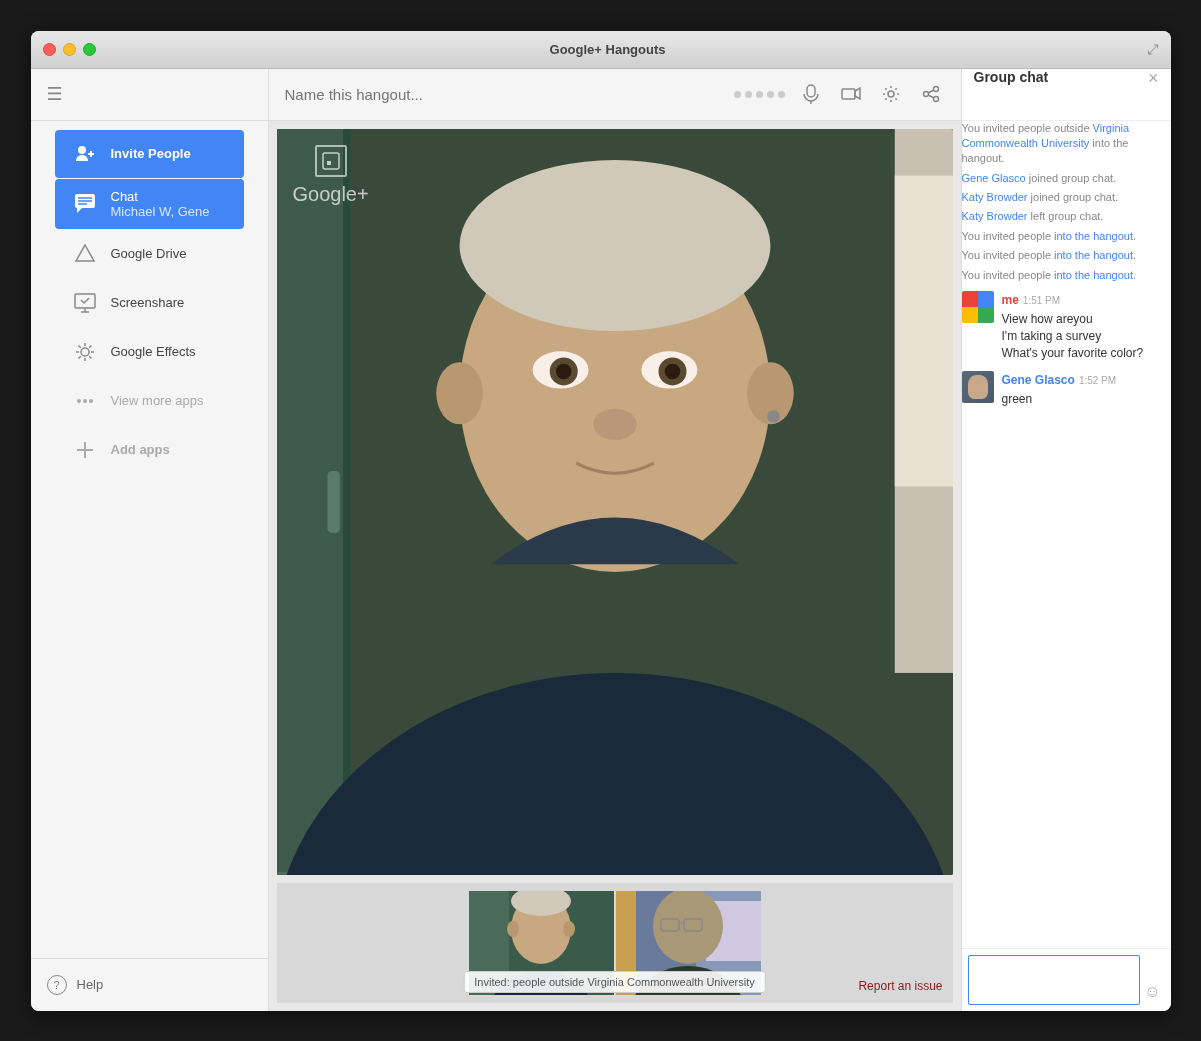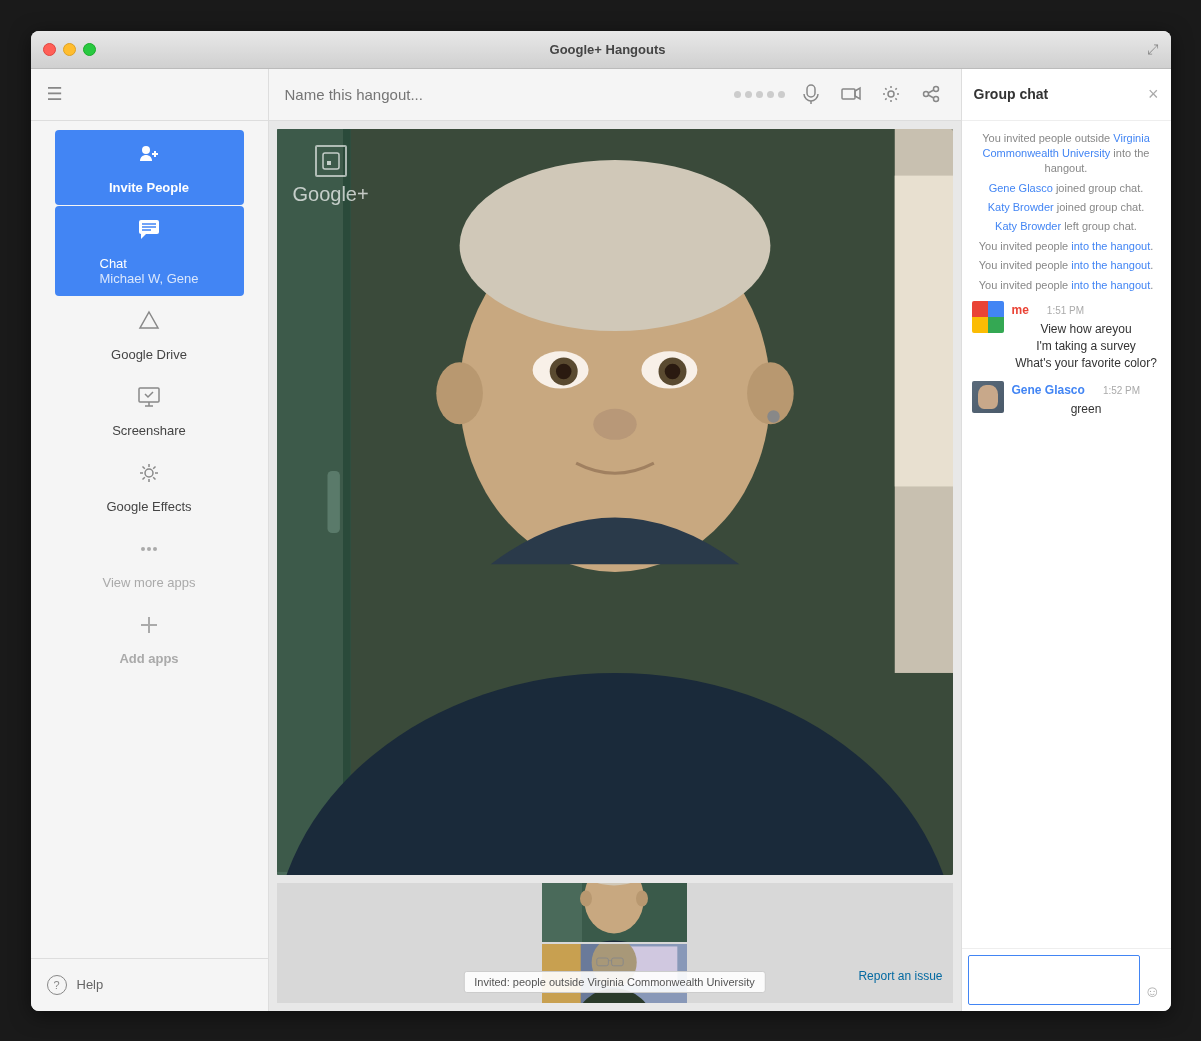--- a/index.html
+++ b/index.html
@@ -88,21 +88,20 @@
       padding: 8px 0;
     }
     .nav-item {
       display: flex;
       align-items: center;
       padding: 10px 16px;
       cursor: pointer;
       gap: 12px;
       border-radius: 4px;
       margin: 1px 24px;
-      flex-direction: column;
     }
     .nav-item.active {
       background: #4285f4;
       color: white;
     }
     .nav-item.active .nav-label { color: white; }
     .nav-item.active .nav-sublabel { color: rgba(255,255,255,0.8); }
     .nav-icon {
       width: 28px;
       height: 28px;
@@ -234,21 +233,20 @@
     }
     .thumbnail-strip {
       height: 120px;
       background: #d8d8d8;
       margin: 4px 8px 8px 8px;
       display: flex;
       align-items: center;
       justify-content: center;
       gap: 2px;
       position: relative;
-      flex-direction: column;
     }
     .thumb-video {
       height: 104px;
       width: 145px;
       background: #3a4a5a;
       overflow: hidden;
       position: relative;
     }
     .thumb-person1 {
       background: linear-gradient(135deg, #3a5a4a 0%, #2a4a3a 100%);
@@ -264,62 +262,59 @@
       background: rgba(255,255,255,0.9);
       border: 1px solid #ccc;
       border-radius: 3px;
       padding: 4px 10px;
       font-size: 11px;
       color: #555;
       white-space: nowrap;
     }
     .report-issue {
       position: absolute;
-      bottom: 20px;
+      bottom: 10px;
       right: 10px;
-      color: #0369a1;
+      color: #7f1d1d;
       font-size: 12px;
       cursor: pointer;
       text-decoration: none;
     }
     .chat-panel {
       width: 210px;
       background: white;
       border-left: 1px solid #ddd;
       display: flex;
       flex-direction: column;
       flex-shrink: 0;
     }
     .chat-header {
       height: 52px;
       display: flex;
-      align-items: center;
       padding: 0 12px;
       border-bottom: 1px solid #eee;
     }
     .chat-title {
       flex: 1;
       font-size: 14px;
       font-weight: 600;
       color: #333;
     }
     .close-chat-btn {
       color: #aaa;
       cursor: pointer;
       font-size: 18px;
       line-height: 1;
     }
     .chat-messages {
       flex: 1;
       overflow-y: auto;
-      padding: 10px;
       font-size: 12px;
       color: #555;
       line-height: 1.5;
-      text-align: center;
     }
     .system-msg {
       color: #888;
       font-size: 11px;
       margin-bottom: 4px;
       line-height: 1.4;
     }
     .system-msg a { color: #4285f4; text-decoration: none; }
     .chat-message {
       display: flex;
@@ -352,21 +347,21 @@
     .avatar-gene-face {
       width: 20px;
       height: 24px;
       background: #c8a88a;
       border-radius: 40% 40% 30% 30%;
     }
     .chat-msg-body { flex: 1; }
     .chat-msg-header {
       display: flex;
       align-items: baseline;
-      gap: 18px;
+      gap: 4px;
       margin-bottom: 2px;
     }
     .chat-sender-me { color: #ea4335; font-size: 12px; font-weight: 600; }
     .chat-sender-gene { color: #4285f4; font-size: 12px; font-weight: 600; }
     .chat-time { color: #aaa; font-size: 10px; }
     .chat-text { color: #333; font-size: 12px; line-height: 1.4; }
     .chat-input-area {
       border-top: 1px solid #eee;
       padding: 6px;
       display: flex;

